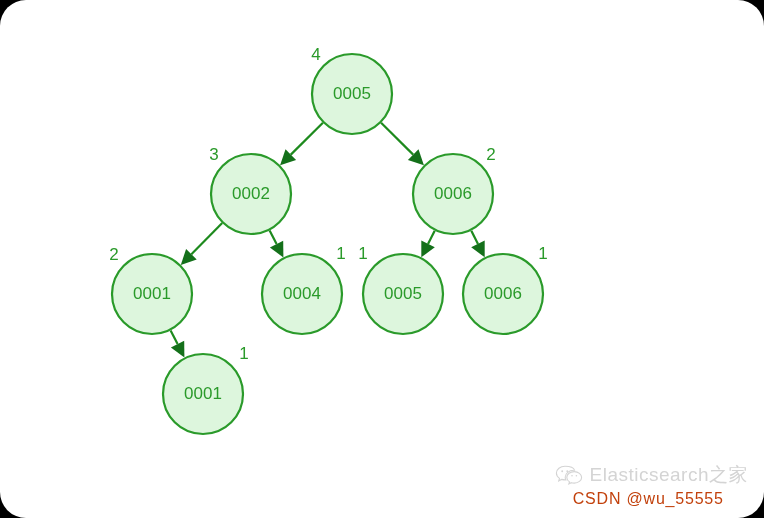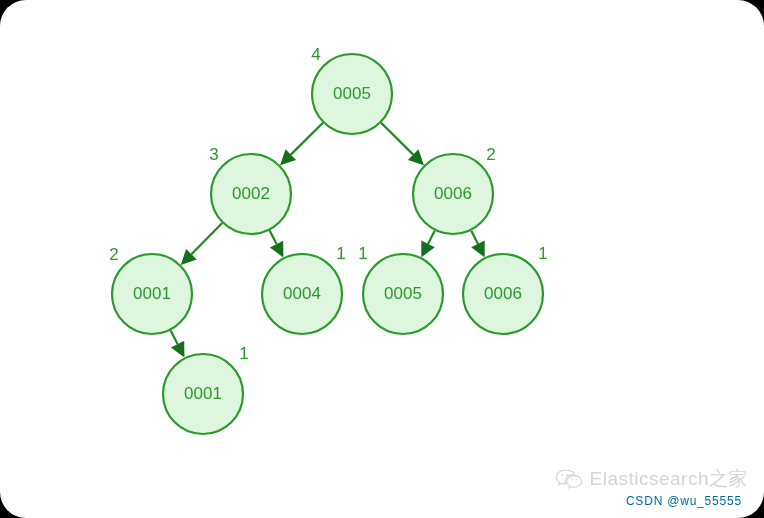--- a/index.html
+++ b/index.html
@@ -58,38 +58,38 @@
   .arrow-head {
     fill: #14701a;
     stroke: none;
   }
   #watermark {
     position: absolute;
     right: 16px;
     bottom: 10px;
     display: flex;
     flex-direction: column;
-    align-items: flex-end;
+    align-items: center;
     user-select: none;
   }
   #watermark-top {
     display: flex;
     align-items: center;
     gap: 7px;
   }
   #watermark-title {
     color: #d4d4d4;
     font-family: "Liberation Sans", sans-serif;
     font-size: 19px;
     letter-spacing: 0.5px;
   }
   #watermark-sub {
-    color: #0369a1;
+    color: #c2410c;
     font-family: "Liberation Sans", sans-serif;
-    font-size: 12px;
+    font-size: 16px;
     letter-spacing: 0.8px;
     margin-top: 2px;
     margin-right: 6px;
   }
 </style>
 </head>
 <body>
 
 <div id="canvas">
 

